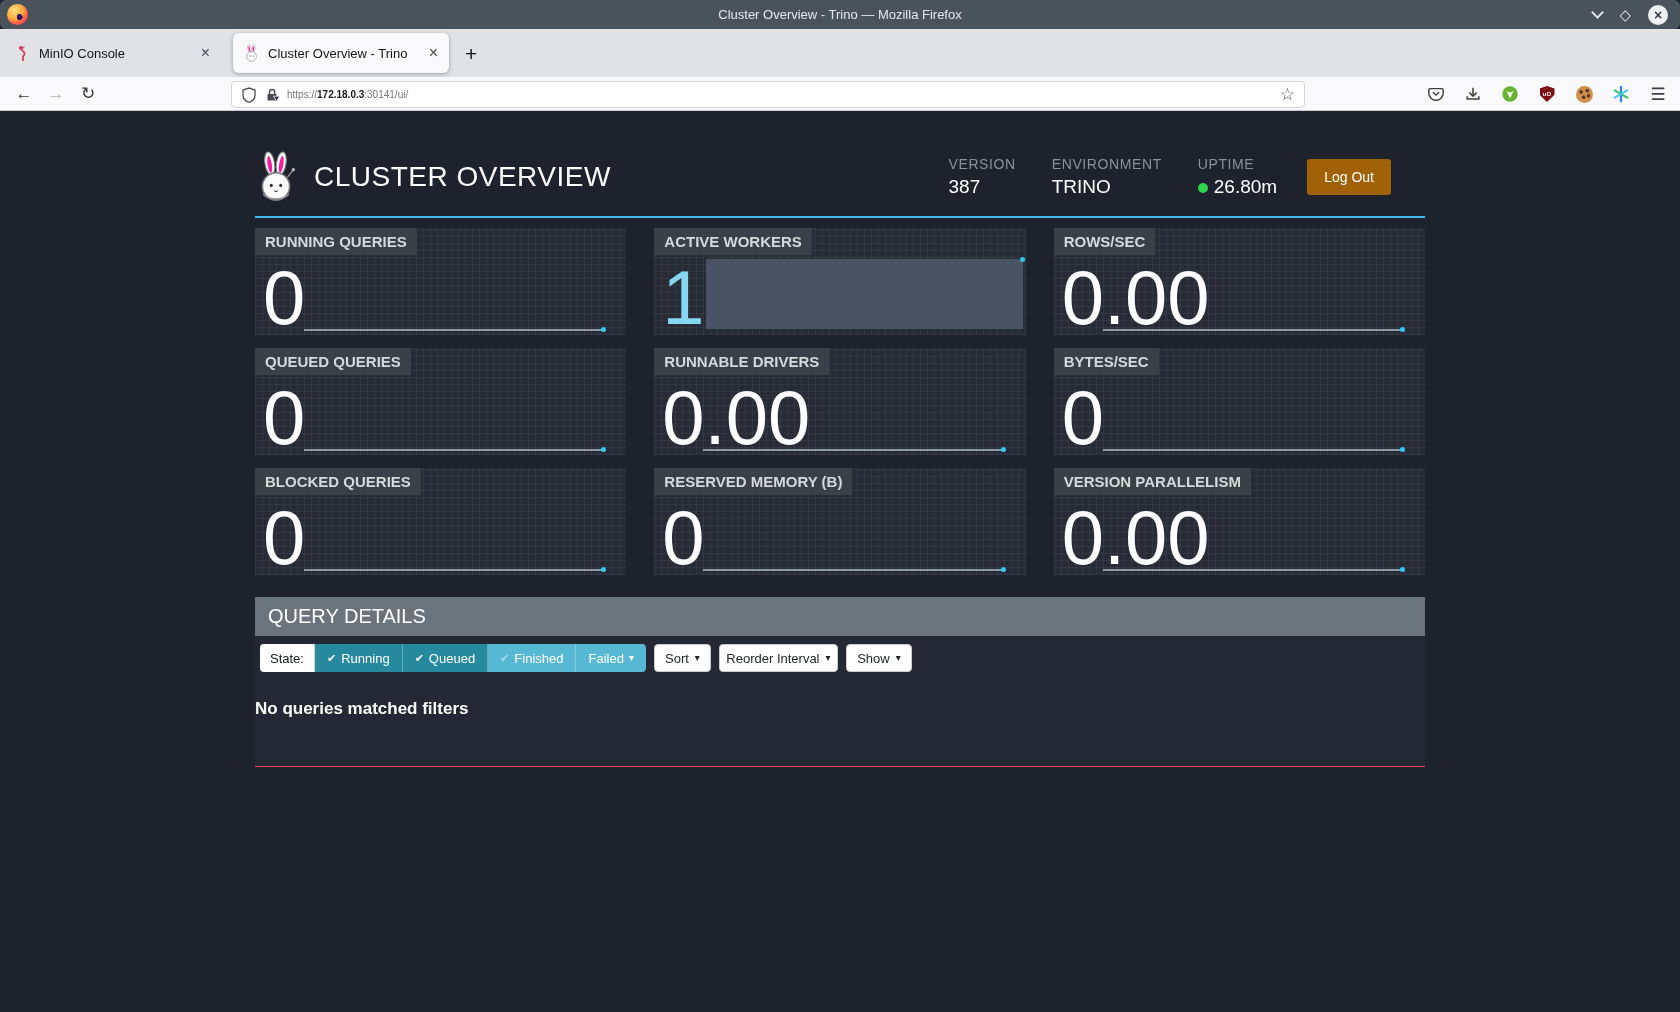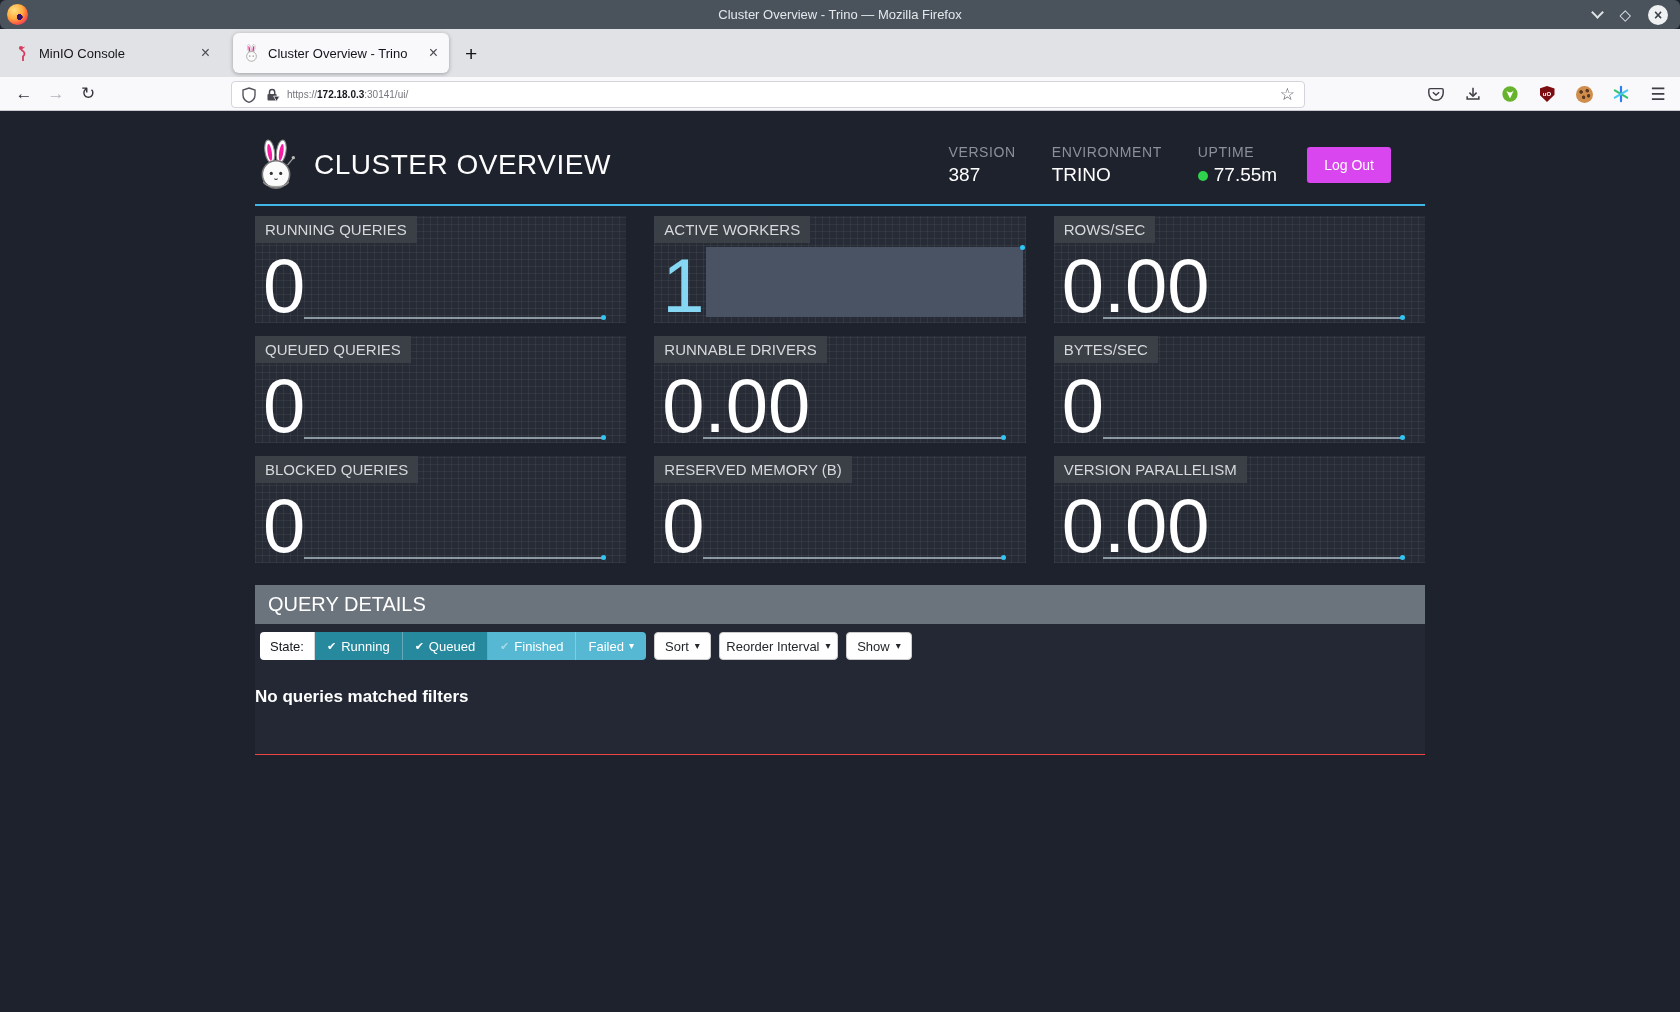--- a/index.html
+++ b/index.html
@@ -47,39 +47,39 @@
     display:flex; align-items:center; justify-content:center;
     clip-path:polygon(50% 0, 100% 15%, 100% 55%, 50% 100%, 0 55%, 0 15%); }
   .cookie { width:17px; height:17px; border-radius:50%;
     background: radial-gradient(circle at 30% 35%, #5b3a1e 0 1.5px, rgba(0,0,0,0) 2px),
       radial-gradient(circle at 66% 28%, #5b3a1e 0 1.5px, rgba(0,0,0,0) 2px),
       radial-gradient(circle at 45% 66%, #5b3a1e 0 1.5px, rgba(0,0,0,0) 2px),
       radial-gradient(circle at 74% 58%, #5b3a1e 0 1.5px, rgba(0,0,0,0) 2px), #cf8d4e; }
 
   
   .page { position:absolute; top:112px; left:0; right:0; bottom:0; background:#1e222c; }
-  .content { width:1170px; margin:0 auto; }
+  .content { width:1170px; margin:12px auto; }
 
   .trino-header { display:flex; align-items:center; padding:27px 0 13px;
     border-bottom:2px solid #41b7e8; }
   .page-title { font-size:28px; color:#fdfdfe; margin-left:17px; letter-spacing:0.5px; font-weight:400; }
   .header-stats { margin-left:auto; display:flex; gap:36px; align-items:flex-start; }
   .hstat-label { font-size:14px; color:#8b919a; letter-spacing:0.6px; }
   .hstat-value { font-size:19px; color:#fff; margin-top:4px; }
   .uptime-dot { width:10px; height:10px; border-radius:50%; background:#2fd24c;
     display:inline-block; margin-right:6px; }
-  .logout-btn { background:#d946ef; color:#fff; font-size:14px; border:none; border-radius:3px;
+  .logout-btn { background:#a16207; color:#fff; font-size:14px; border:none; border-radius:3px;
     padding:10px 17px; margin-left:30px; margin-right:34px; cursor:pointer; }
 
   .tiles { display:grid; grid-template-columns:repeat(3,1fr); column-gap:28px; row-gap:13px; margin-top:10px; }
   .tile { position:relative; height:107px;
     background: repeating-linear-gradient(0deg, rgba(255,255,255,0.05) 0 1px, rgba(0,0,0,0) 1px 7px),
       repeating-linear-gradient(90deg, rgba(255,255,255,0.05) 0 1px, rgba(0,0,0,0) 1px 7px), #272b35; }
   .tile-label { position:absolute; top:0; left:0; background:rgba(60,64,72,0.95); color:#d6d9dc;
-    font-size:15px; padding:5px 10px; z-index:2; }
+    font-size:15px; padding:5px 10px; z-index:2;font-weight:bold; }
   .tile-value { position:absolute; left:8px; bottom:2px; font-size:76px; line-height:0.92;
     color:#fff; z-index:2; }
   .spark-line { position:absolute; left:49px; right:22px; bottom:4px; height:2px;
     background:rgba(195,210,225,0.65); }
   .spark-dot { position:absolute; right:-2px; top:-2px; width:5px; height:5px; border-radius:50%;
     background:#2fc6f5; }
   .workers-fill { position:absolute; left:52px; right:3px; top:31px; bottom:6px; background:#4a5363; }
   .tile-active .tile-value { color:#86d7f4; }
 
   .qd-panel { margin-top:22px; background:#232834; border-bottom:1px solid #ef4444; }
@@ -222,21 +222,21 @@
         <div>
           <div class="hstat-label">VERSION</div>
           <div class="hstat-value">387</div>
         </div>
         <div>
           <div class="hstat-label">ENVIRONMENT</div>
           <div class="hstat-value">TRINO</div>
         </div>
         <div>
           <div class="hstat-label">UPTIME</div>
-          <div class="hstat-value"><span class="uptime-dot"></span><span>77.55m</span></div>
+          <div class="hstat-value"><span class="uptime-dot"></span><span>26.80m</span></div>
         </div>
       </div>
       <button class="logout-btn">Log Out</button>
     </div>
 
     <div class="tiles">
       <div class="tile">
         <span class="tile-label">RUNNING QUERIES</span>
         <span class="tile-value">0</span>
         <span class="spark-line">

